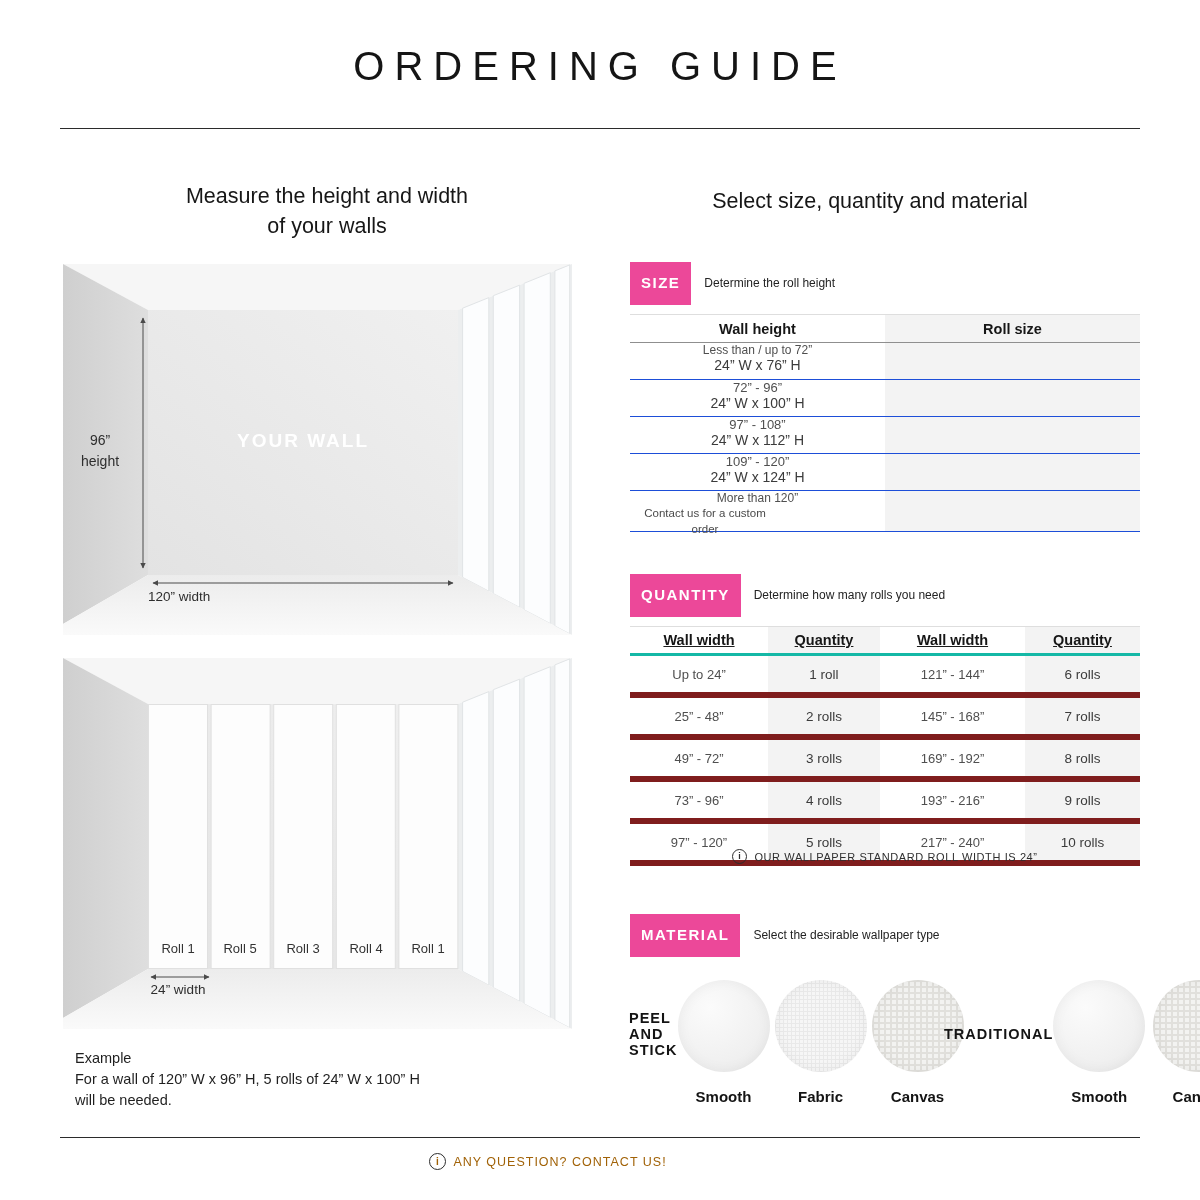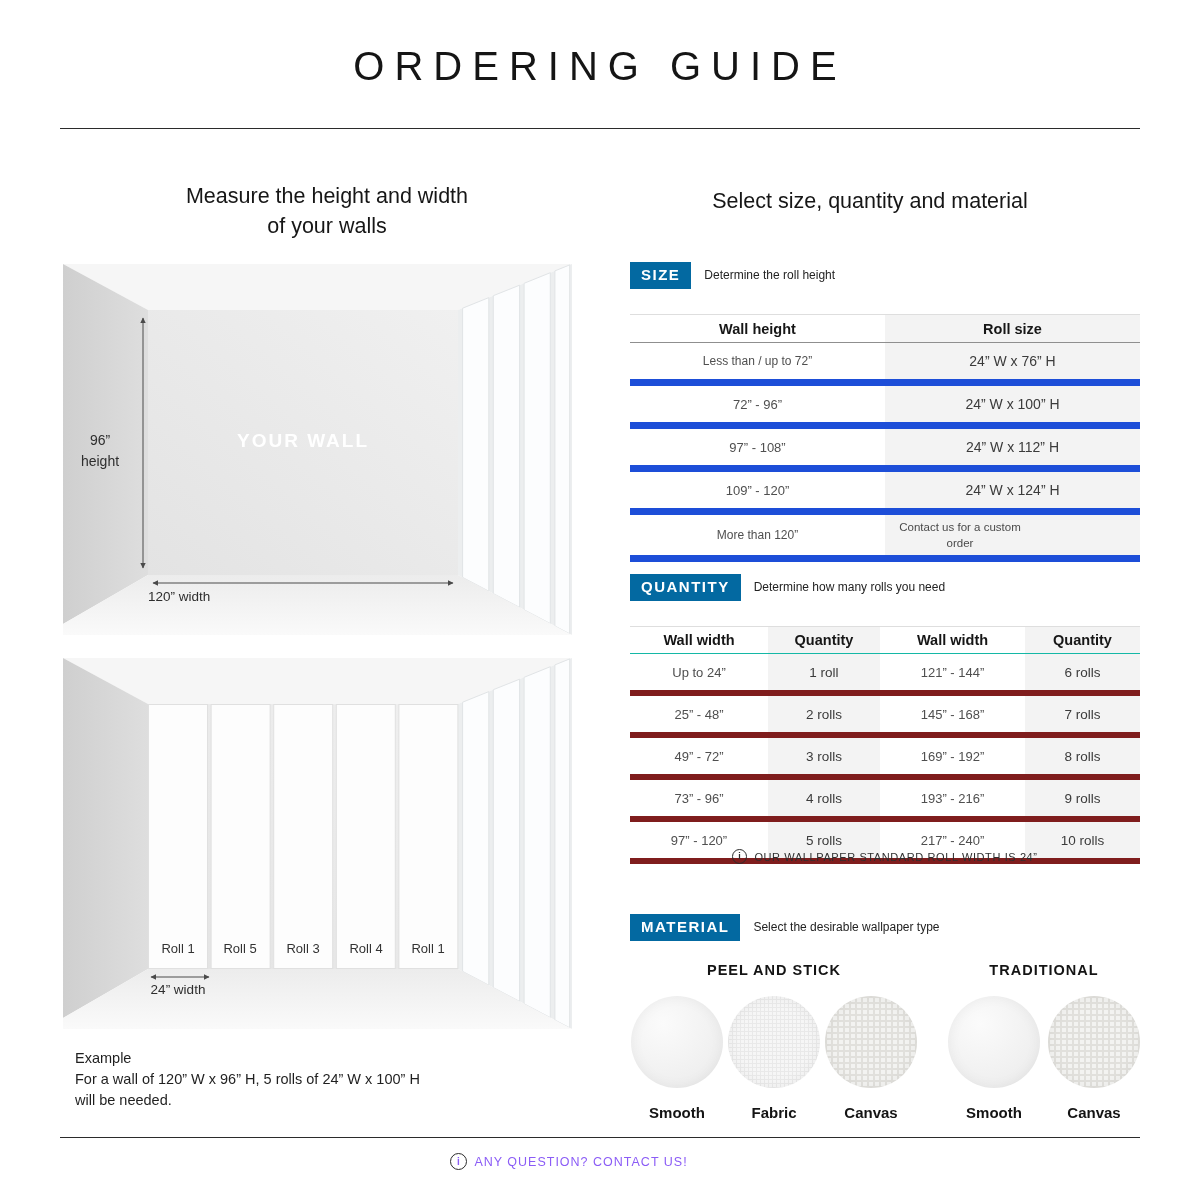--- a/index.html
+++ b/index.html
@@ -35,74 +35,74 @@
 
   
   .example{position:absolute;left:75px;top:1048px;width:480px;font-size:14.5px;
            line-height:21px;color:#1f1f1f;}
 
   
   .section-head{position:absolute;left:630px;display:flex;align-items:center;}
   .sh-size{top:262px;}
   .sh-qty{top:574px;}
   .sh-mat{top:914px;}
-  .chip{background:#0369a1;color:#ffffff;font-weight:700;letter-spacing:1.5px;
-        font-size:15px;padding:4px 11px;line-height:1.25;}
+  .chip{background:#ec4899;color:#ffffff;font-weight:700;letter-spacing:1.5px;
+        font-size:15px;padding:12px 11px;line-height:1.25;}
   .caption{margin-left:13px;font-size:12px;color:#232323;}
 
   
   .size-table{position:absolute;left:630px;top:314px;width:510px;}
   .size-table .shade{position:absolute;left:255px;right:0;top:0;bottom:0;background:#f3f3f3;}
   .st-header,.st-row{position:relative;display:flex;}
   .st-header{height:27px;border-top:1px solid #dedede;border-bottom:1px solid #8f8f8f;}
-  .st-row{height:36px;border-bottom:7px solid #1d4ed8;}
+  .st-row{height:36px;border-bottom:1px solid #1d4ed8;flex-direction:column;}
   .st-row.tall{height:40px;}
   .c-half{width:255px;display:flex;align-items:center;justify-content:center;text-align:center;}
   .th{font-weight:700;font-size:14.5px;color:#161616;}
   .wall-cell{font-size:13px;color:#4f4f4f;}
   .wall-cell.small{font-size:12px;}
   .roll-cell{font-size:14px;color:#3b3b3b;}
   .custom-order{font-size:11.5px;line-height:16px;max-width:150px;color:#4a4a4a;}
 
   
   .qty-table{position:absolute;left:630px;top:626px;width:510px;}
   .qty-table .shade1{position:absolute;left:138px;width:112px;top:0;bottom:0;background:#f3f3f3;}
   .qty-table .shade2{position:absolute;left:395px;width:115px;top:0;bottom:0;background:#f3f3f3;}
   .qt-header,.qt-row{position:relative;display:flex;}
-  .qt-header{height:26px;border-top:1px solid #dedede;border-bottom:1px solid #14b8a6;}
+  .qt-header{height:26px;border-top:1px solid #dedede;border-bottom:3px solid #14b8a6;text-decoration:underline;}
   .qt-row{height:36px;border-bottom:6px solid #7f1d1d;}
   .qc1{width:138px;}.qc2{width:112px;}.qc3{width:145px;}.qc4{width:115px;}
   .qc1,.qc2,.qc3,.qc4{display:flex;align-items:center;justify-content:center;text-align:center;}
   .ww-cell{font-size:13px;color:#4f4f4f;}
   .qy-cell{font-size:13.5px;color:#3b3b3b;}
 
   .qty-note{position:absolute;left:630px;top:849px;width:510px;display:flex;align-items:center;
             justify-content:center;gap:7px;font-size:11px;letter-spacing:0.6px;color:#2f2f2f;}
 
   
-  .mat-group{position:absolute;display:flex;flex-direction:column;align-items:center;}
+  .mat-group{position:absolute;display:flex;flex-direction:row;align-items:center;}
   .group-ps{left:629px;top:962px;width:290px;}
   .group-tr{left:944px;top:962px;width:200px;}
   .group-name{font-weight:700;font-size:14.5px;letter-spacing:1px;color:#141414;}
   .swatches{display:flex;gap:5px;margin-top:18px;text-align:center;}
   .group-tr .swatches{gap:8px;}
   .swatch-item{display:flex;flex-direction:column;align-items:center;width:92px;}
   .circle{width:92px;height:92px;border-radius:50%;box-shadow:inset 0 0 14px rgba(0,0,0,0.05);}
   .tex-smooth{background:radial-gradient(circle at 35% 30%,#fbfbfb,#efefef 70%,#e6e6e6);}
   .tex-fabric{background-color:#f6f6f6;
       background-image:repeating-linear-gradient(0deg,#e9e9e9 0 1px,transparent 1px 4px),
                        repeating-linear-gradient(90deg,#e9e9e9 0 1px,transparent 1px 4px);}
   .tex-canvas{background-color:#f3f3f1;
       background-image:repeating-linear-gradient(0deg,#e1e0dc 0 2px,transparent 2px 6px),
                        repeating-linear-gradient(90deg,#e1e0dc 0 2px,transparent 2px 6px);}
   .swatch-label{margin-top:16px;font-weight:700;font-size:15px;color:#141414;}
 
   
   .footer{position:absolute;top:1153px;left:0;width:1096px;display:flex;justify-content:center;
-          align-items:center;gap:7px;font-size:12.5px;letter-spacing:1px;color:#8b5cf6;padding-left:21px;}
+          align-items:center;gap:7px;font-size:12.5px;letter-spacing:1px;color:#a16207;}
   .info-circle{width:15px;height:15px;border:1.3px solid #2c2c2c;border-radius:50%;
                display:inline-flex;align-items:center;justify-content:center;
                font-size:10px;font-weight:700;line-height:1;flex:0 0 auto;}
   .info-circle::before{content:"i";}
   .info-small{width:13px;height:13px;font-size:9px;border-width:1.2px;}
 </style>
 </head>
 <body>
 
 <div class="canvas">

